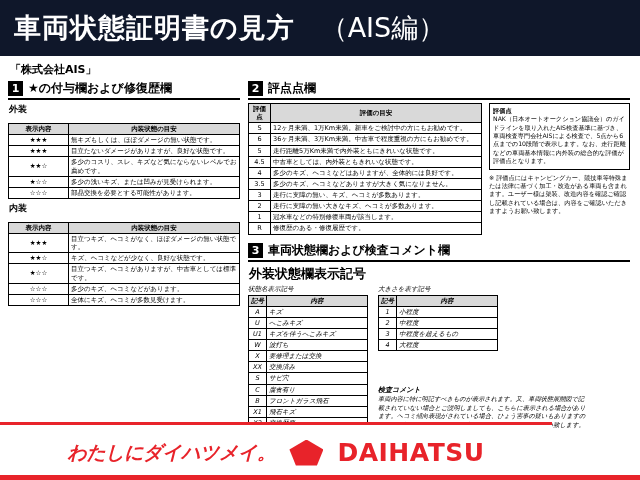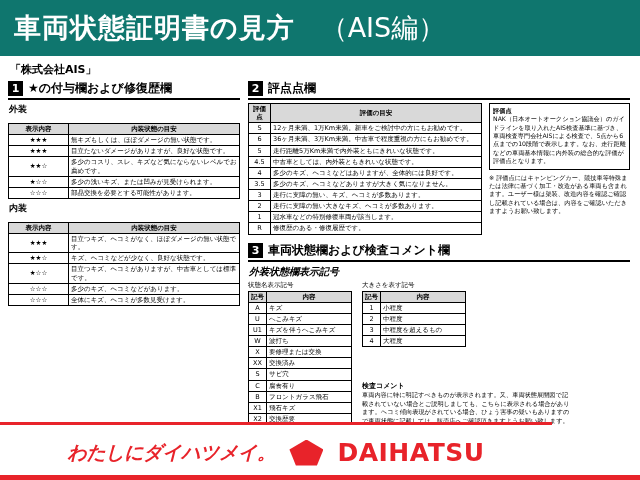--- a/index.html
+++ b/index.html
@@ -8,21 +8,21 @@
     width: 640px; height: 480px;
     background: #ffffff;
     font-family: "DejaVu Sans", "Liberation Sans", sans-serif;
     color: #000;
     overflow: hidden;
     position: relative;
   }
   
   .header {
     height: 56px;
-    background: #0f766e;
+    background: #0f172a;
     display: flex;
     align-items: center;
     padding: 0 14px;
   }
   .header-title {
     color: #ffffff;
     font-size: 27px;
     font-weight: bold;
     letter-spacing: 1px;
     white-space: nowrap;
@@ -105,23 +105,23 @@
   }
   .note-title { font-weight: bold; }
   .outside-note {
     font-size: 6.2px;
     line-height: 1.35;
     margin-top: 4px;
     width: 141px;
   }
 
   .comment-head { margin-top: 7px; }
-  .cmt-sub { font-size: 10px; font-weight: bold; margin: 3px 0 2px 1px; font-style: italic; }
+  .cmt-sub { font-size: 13px; font-weight: bold; margin: 3px 0 2px 1px; }
   .cmt-cols { display: flex; gap: 10px; }
-  .cmt-col { width: 104px; }
+  .cmt-col { width: 120px; font-style: italic; }
   .cmt-label { font-size: 6.5px; margin-bottom: 1px; }
   .cmt-note {
     width: 210px;
     font-size: 6.2px;
     line-height: 1.4;
   }
   .cmt-flex { display: flex; gap: 8px; align-items: flex-start; }
 
   
   .footer {

